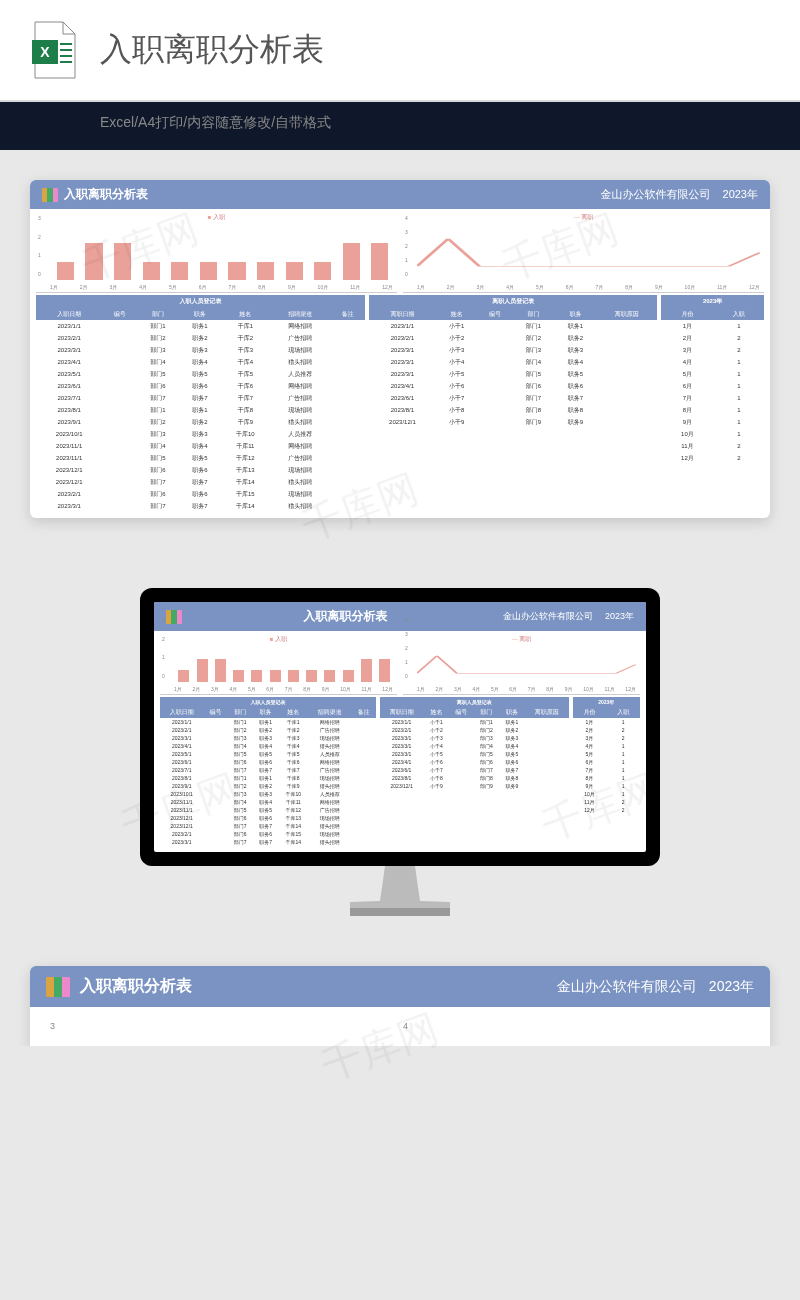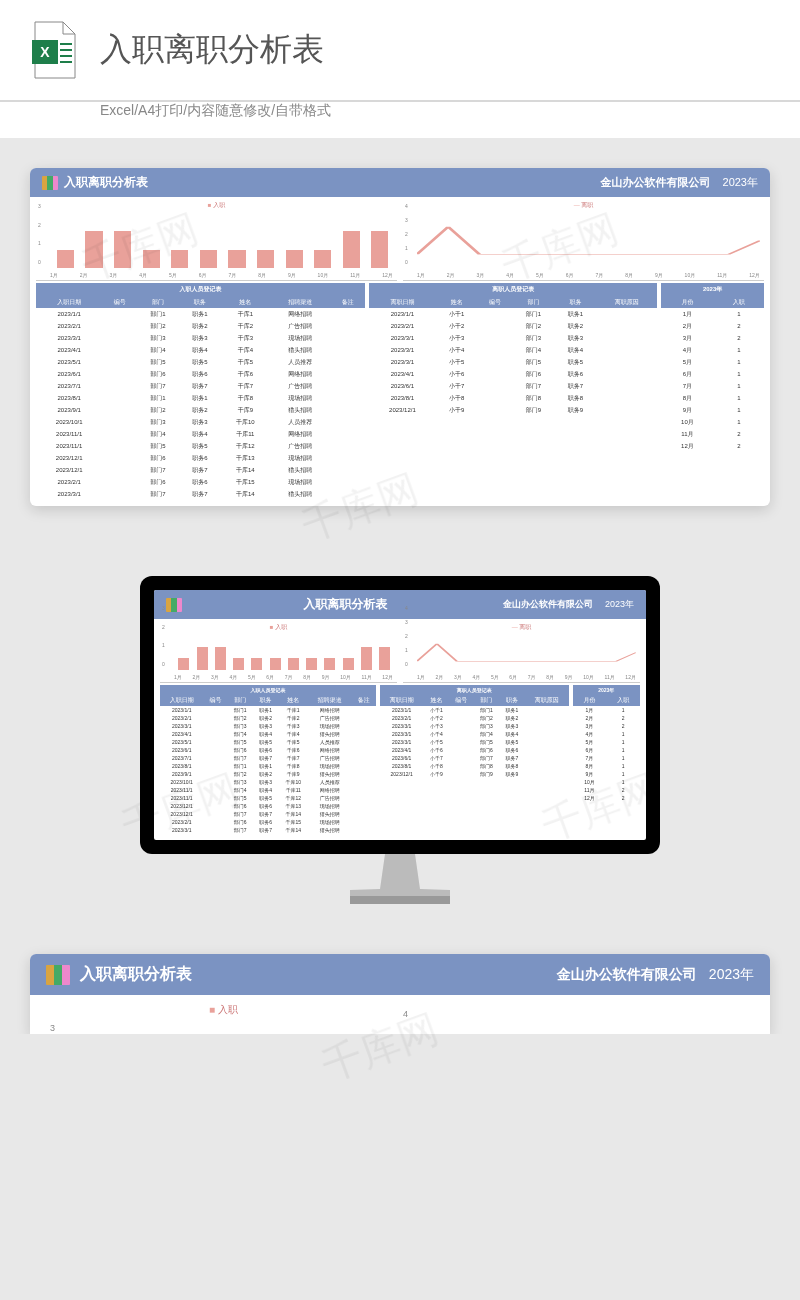--- a/index.html
+++ b/index.html
@@ -4,28 +4,28 @@
 <style>
 * { box-sizing: border-box; margin: 0; padding: 0; }
 body { background: #e8e8e8; font-family: "Microsoft YaHei", sans-serif; width: 800px; }
 
 
 .top-header { background: #fff; padding: 20px 30px; display: flex; align-items: center; gap: 20px; }
 .excel-icon { width: 50px; height: 60px; position: relative; }
 .excel-icon svg { width: 100%; height: 100%; }
 .top-header h1 { font-size: 32px; color: #555; font-weight: 400; }
 .header-divider { height: 2px; background: #d8d8d8; }
-.sub-header { background: #ffffff; padding: 0 30px 18px 100px; color: #888; font-size: 14px; }
+.sub-header { background: #0f172a; padding: 12px 30px 18px 100px; color: #888; font-size: 14px; }
 
 
 .sheet-card { background: #fff; margin: 30px; border-radius: 6px; box-shadow: 0 4px 14px rgba(0,0,0,0.15); overflow: hidden; }
 .sheet-title-bar { background: #7b93c2; color: #fff; display: flex; align-items: center; padding: 6px 12px; font-size: 11px; }
 .sheet-title-bar .books { width: 16px; height: 14px; margin-right: 6px; background: linear-gradient(90deg,#d9a441 33%,#4a6 33% 66%,#e8c 66%); border-radius: 1px; }
 .sheet-title-bar .title-text { font-weight: bold; font-size: 12px; flex: 1; }
-.sheet-title-bar .company { margin-right: 12px; font-weight: bold; }
+.sheet-title-bar .company { margin-right: 12px; }
 
 .chart-row { display: flex; padding: 4px 6px 2px; gap: 6px; }
 .chart { flex: 1; height: 80px; position: relative; border-bottom: 1px solid #ccc; }
 .chart .legend { text-align: center; font-size: 6px; color: #c77; }
 .chart .plot { position: absolute; inset: 12px 4px 12px 14px; }
 .chart .ylabel { position: absolute; left: 2px; font-size: 5px; color: #888; transform: translateY(-50%); }
 .chart .xlabel-row { position: absolute; bottom: 2px; left: 14px; right: 4px; display: flex; justify-content: space-between; font-size: 5px; color: #888; }
 .bar { position: absolute; bottom: 0; width: 5%; background: #e9a19a; }
 .linepath { fill: none; stroke: #e9a19a; stroke-width: 1.2; }
 .chart svg { position: absolute; inset: 0; width: 100%; height: 100%; }
@@ -869,21 +869,20 @@
 
 <div class="bottom-strip">
   <div class="sheet-title-bar">
     <div class="books"></div>
     <span class="title-text">入职离职分析表</span>
     <span class="company">金山办公软件有限公司</span>
     <span>2023年</span>
   </div>
   <div class="chart-row">
     <div class="chart">
-      <div class="legend"><span style="color:#e9a19a">■ </span><span>入职</span></div>
       <span style="font-size:9px;color:#888;">3</span>
     </div>
     <div class="chart">
       <span style="font-size:9px;color:#888;">4</span>
     </div>
   </div>
 </div>
 
 <div class="watermark" style="top:220px;left:80px">千库网</div>
 <div class="watermark" style="top:220px;left:500px">千库网</div>

